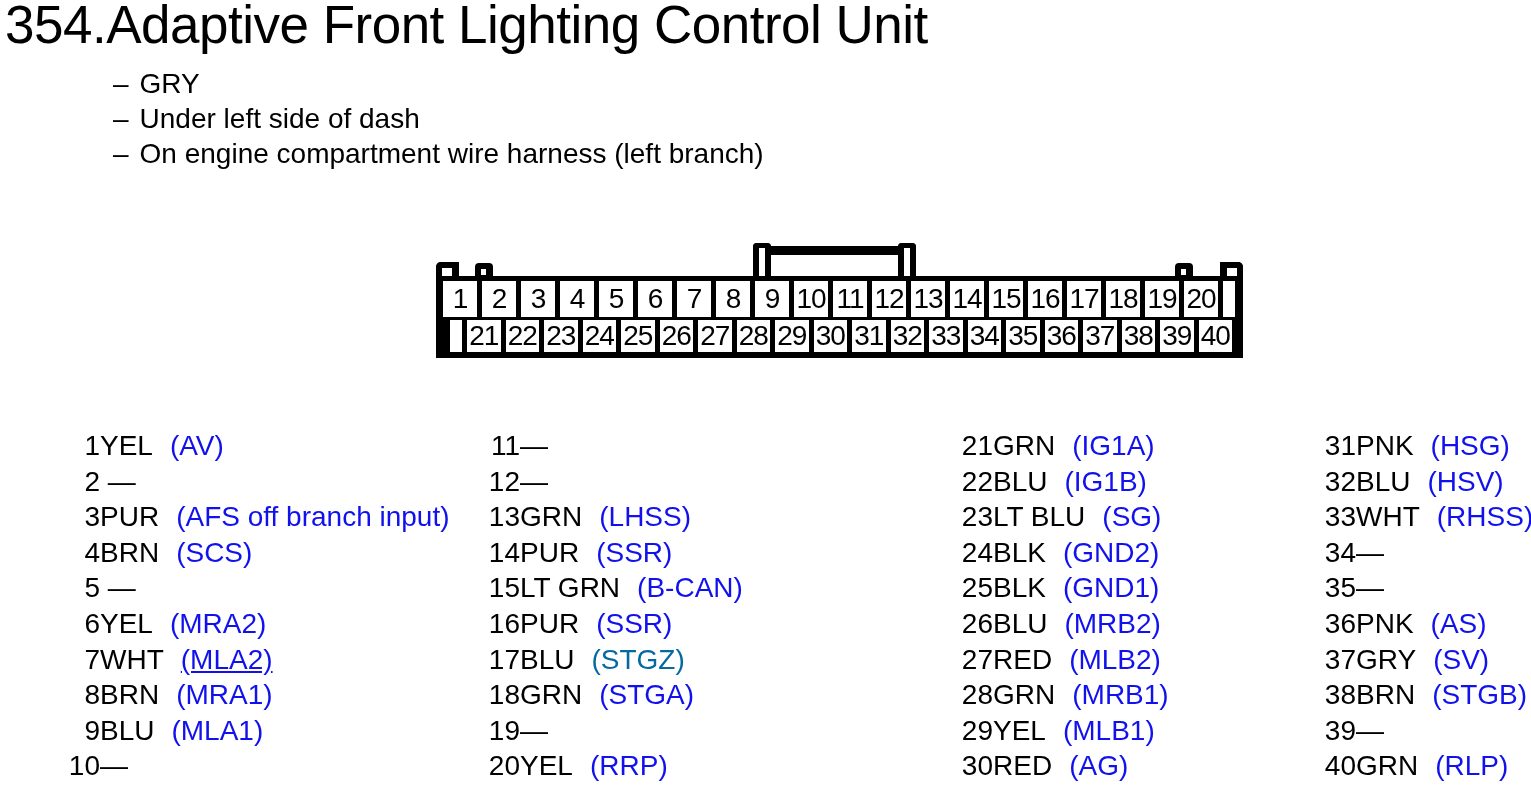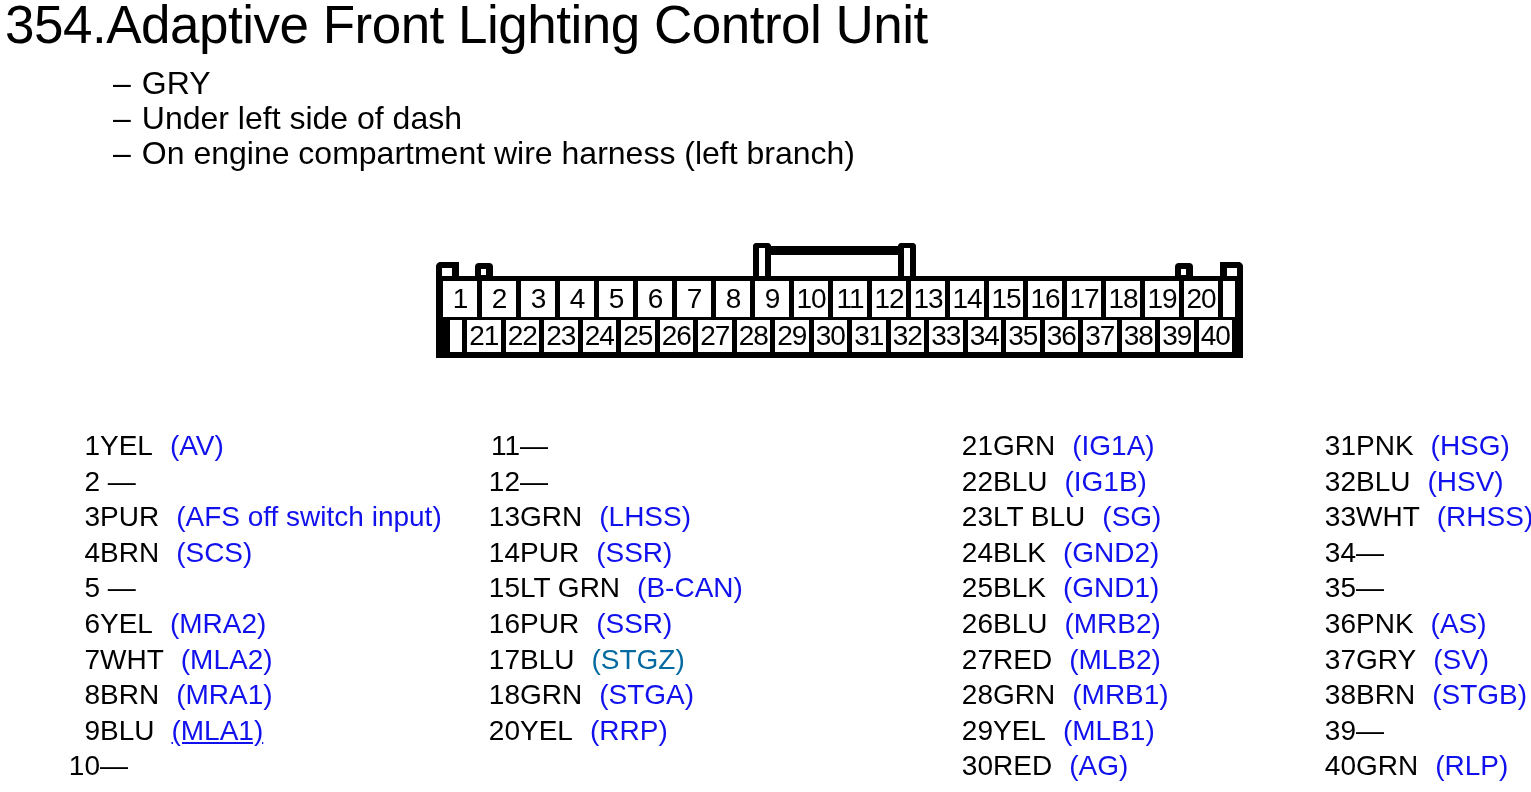--- a/index.html
+++ b/index.html
@@ -6,21 +6,21 @@
   .canvas{
     position:relative;width:1531px;height:792px;background:#ffffff;
     font-family:"Liberation Sans", sans-serif;color:#000;overflow:hidden;
   }
   
   .title{
     position:absolute;left:5px;top:0;font-size:53px;line-height:50px;
     white-space:nowrap;letter-spacing:-0.5px;
   }
   .notes{position:absolute;left:113px;top:66px;}
-  .note-line{height:35px;line-height:35px;font-size:32px;white-space:nowrap;}
+  .note-line{height:35px;line-height:35px;font-size:28px;white-space:nowrap;}
   .note-dash{display:inline-block;margin-right:11px;}
   
   .connector{position:absolute;left:436px;top:240px;width:807px;height:118px;}
   .conn-body{position:absolute;left:0;top:36px;width:807px;height:82px;background:#000;}
   .pin-row{position:absolute;left:7px;display:flex;gap:5px;}
   .pin-row.top{top:5px;height:36px;}
   .pin-row.bottom{top:44px;height:32px;margin-left:7px;}
   .pin-cell{
     width:34px;background:#fff;display:flex;align-items:center;justify-content:center;
     font-size:28px;letter-spacing:-1px;
@@ -128,38 +128,39 @@
           <div class="pin-cell">38</div>
           <div class="pin-cell">39</div>
           <div class="pin-cell">40</div>
         </div>
     </div>
   </div>
 
   <div class="pinout-col c1">
       <div class="prow"><span class="pnum">1</span><span class="pcol">YEL</span><span class="psig" style="color: rgb(17, 17, 238);">(AV)</span></div>
       <div class="prow"><span class="pnum">2</span><span class="pcol">&nbsp;—</span></div>
-      <div class="prow"><span class="pnum">3</span><span class="pcol">PUR</span><span class="psig" style="color: rgb(17, 17, 238);">(AFS off switch input)</span></div>
+      <div class="prow"><span class="pnum">3</span><span class="pcol">PUR</span><span class="psig" style="color: rgb(17, 17, 238);">(AFS off branch input)</span></div>
       <div class="prow"><span class="pnum">4</span><span class="pcol">BRN</span><span class="psig" style="color: rgb(17, 17, 238);">(SCS)</span></div>
       <div class="prow"><span class="pnum">5</span><span class="pcol">&nbsp;—</span></div>
       <div class="prow"><span class="pnum">6</span><span class="pcol">YEL</span><span class="psig" style="color: rgb(17, 17, 238); text-align: center;">(MRA2)</span></div>
-      <div class="prow"><span class="pnum">7</span><span class="pcol">WHT</span><span class="psig" style="color: rgb(17, 17, 238);">(MLA2)</span></div>
+      <div class="prow"><span class="pnum">7</span><span class="pcol">WHT</span><span class="psig" style="color: rgb(17, 17, 238); text-decoration: underline;">(MLA2)</span></div>
       <div class="prow"><span class="pnum">8</span><span class="pcol">BRN</span><span class="psig" style="color: rgb(17, 17, 238);">(MRA1)</span></div>
-      <div class="prow"><span class="pnum">9</span><span class="pcol">BLU</span><span class="psig" style="color: rgb(17, 17, 238); text-decoration: underline;">(MLA1)</span></div>
+      <div class="prow"><span class="pnum">9</span><span class="pcol">BLU</span><span class="psig" style="color: rgb(17, 17, 238);">(MLA1)</span></div>
       <div class="prow"><span class="pnum">10</span><span class="pcol">—</span></div>
     </div>
   <div class="pinout-col c2">
       <div class="prow"><span class="pnum">11</span><span class="pcol">—</span></div>
       <div class="prow"><span class="pnum">12</span><span class="pcol">—</span></div>
       <div class="prow"><span class="pnum">13</span><span class="pcol">GRN</span><span class="psig" style="color: rgb(17, 17, 238);">(LHSS)</span></div>
       <div class="prow"><span class="pnum">14</span><span class="pcol">PUR</span><span class="psig" style="color: rgb(17, 17, 238);">(SSR)</span></div>
       <div class="prow"><span class="pnum">15</span><span class="pcol">LT GRN</span><span class="psig" style="color: rgb(17, 17, 238);">(B-CAN)</span></div>
       <div class="prow"><span class="pnum">16</span><span class="pcol">PUR</span><span class="psig" style="color: rgb(17, 17, 238);">(SSR)</span></div>
       <div class="prow"><span class="pnum">17</span><span class="pcol">BLU</span><span class="psig" style="color: #0369a1;">(STGZ)</span></div>
       <div class="prow"><span class="pnum">18</span><span class="pcol">GRN</span><span class="psig" style="color: rgb(17, 17, 238);">(STGA)</span></div>
+      <div class="prow"><span class="pnum">19</span><span class="pcol">—</span></div>
       <div class="prow"><span class="pnum">20</span><span class="pcol">YEL</span><span class="psig" style="color: rgb(17, 17, 238);">(RRP)</span></div>
     </div>
   <div class="pinout-col c3">
       <div class="prow"><span class="pnum">21</span><span class="pcol">GRN</span><span class="psig" style="color: rgb(17, 17, 238);">(IG1A)</span></div>
       <div class="prow"><span class="pnum">22</span><span class="pcol">BLU</span><span class="psig" style="color: rgb(17, 17, 238);">(IG1B)</span></div>
       <div class="prow"><span class="pnum">23</span><span class="pcol">LT BLU</span><span class="psig" style="color: rgb(17, 17, 238);">(SG)</span></div>
       <div class="prow"><span class="pnum">24</span><span class="pcol">BLK</span><span class="psig" style="color: rgb(17, 17, 238);">(GND2)</span></div>
       <div class="prow"><span class="pnum">25</span><span class="pcol">BLK</span><span class="psig" style="color: rgb(17, 17, 238);">(GND1)</span></div>
       <div class="prow"><span class="pnum">26</span><span class="pcol">BLU</span><span class="psig" style="color: rgb(17, 17, 238);">(MRB2)</span></div>
       <div class="prow"><span class="pnum">27</span><span class="pcol">RED</span><span class="psig" style="color: rgb(17, 17, 238);">(MLB2)</span></div>

